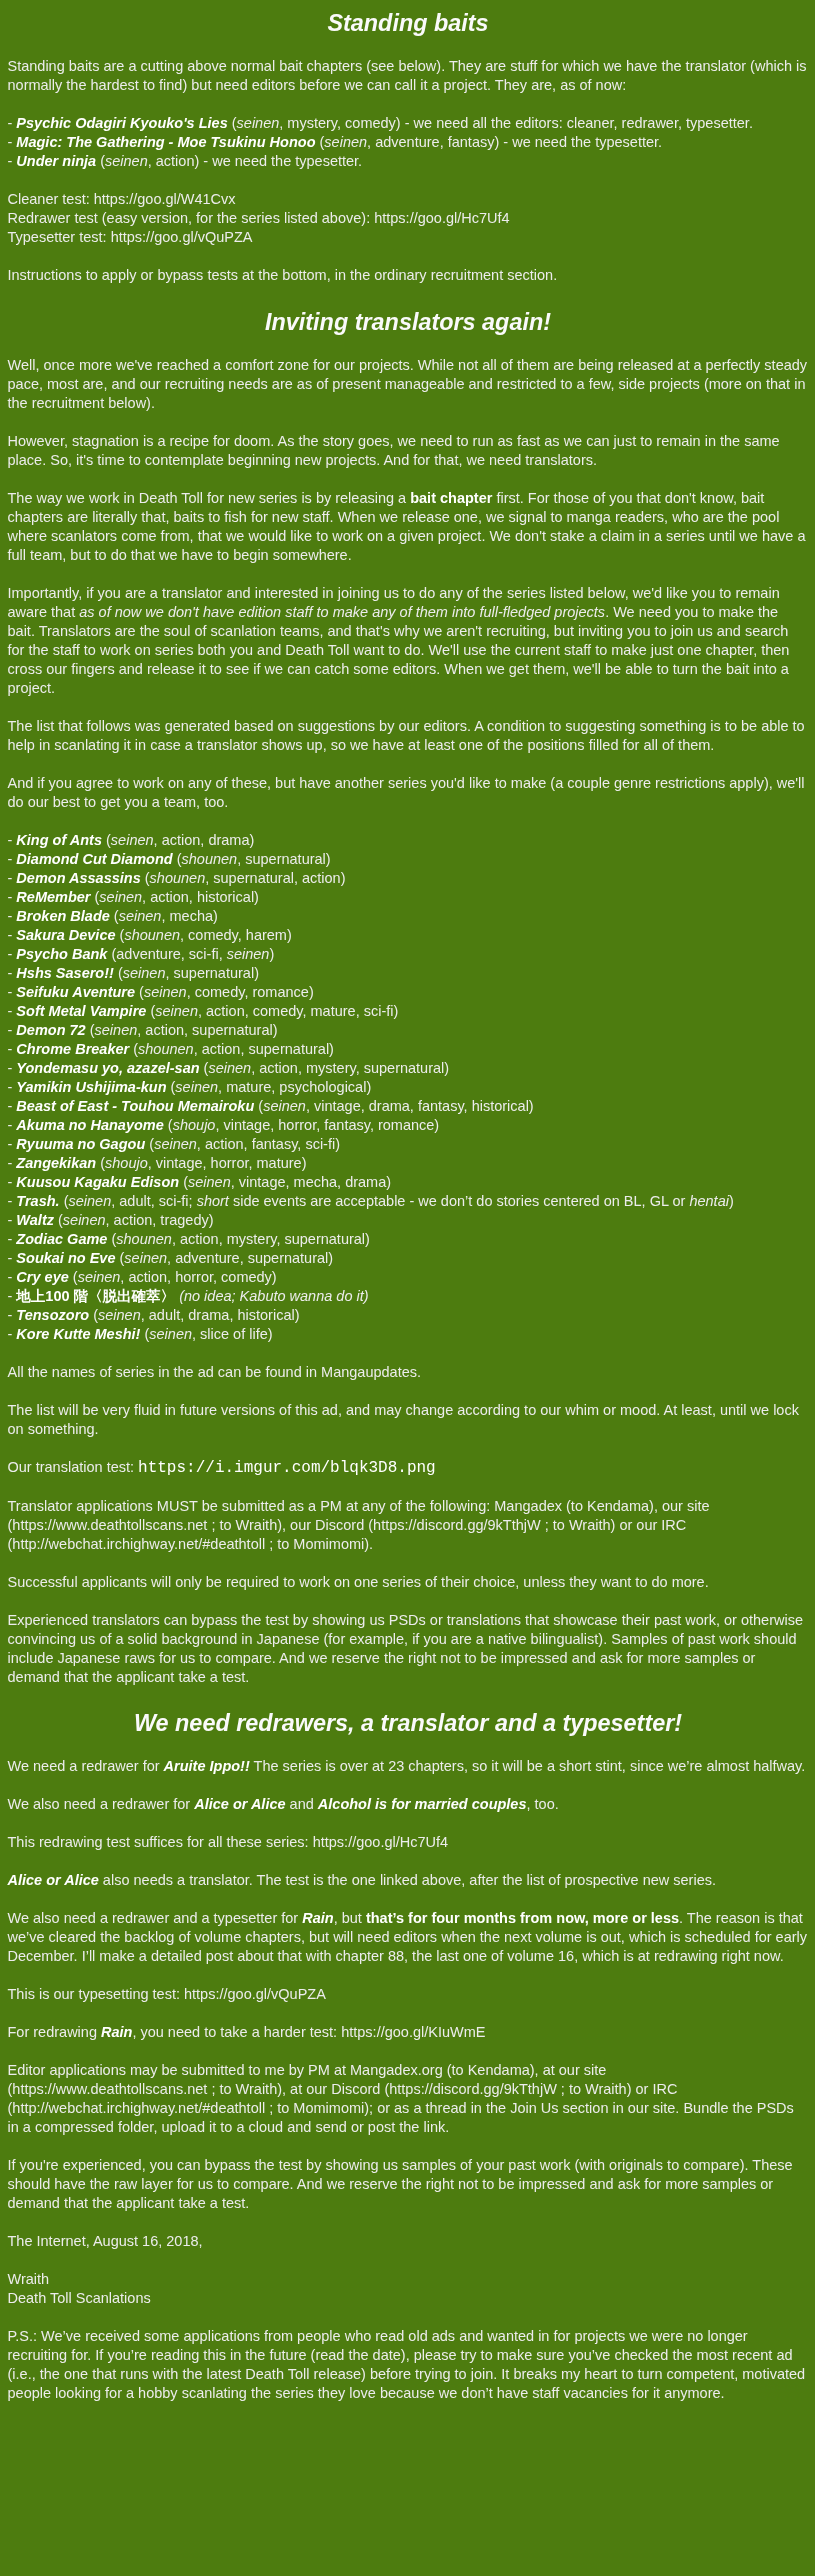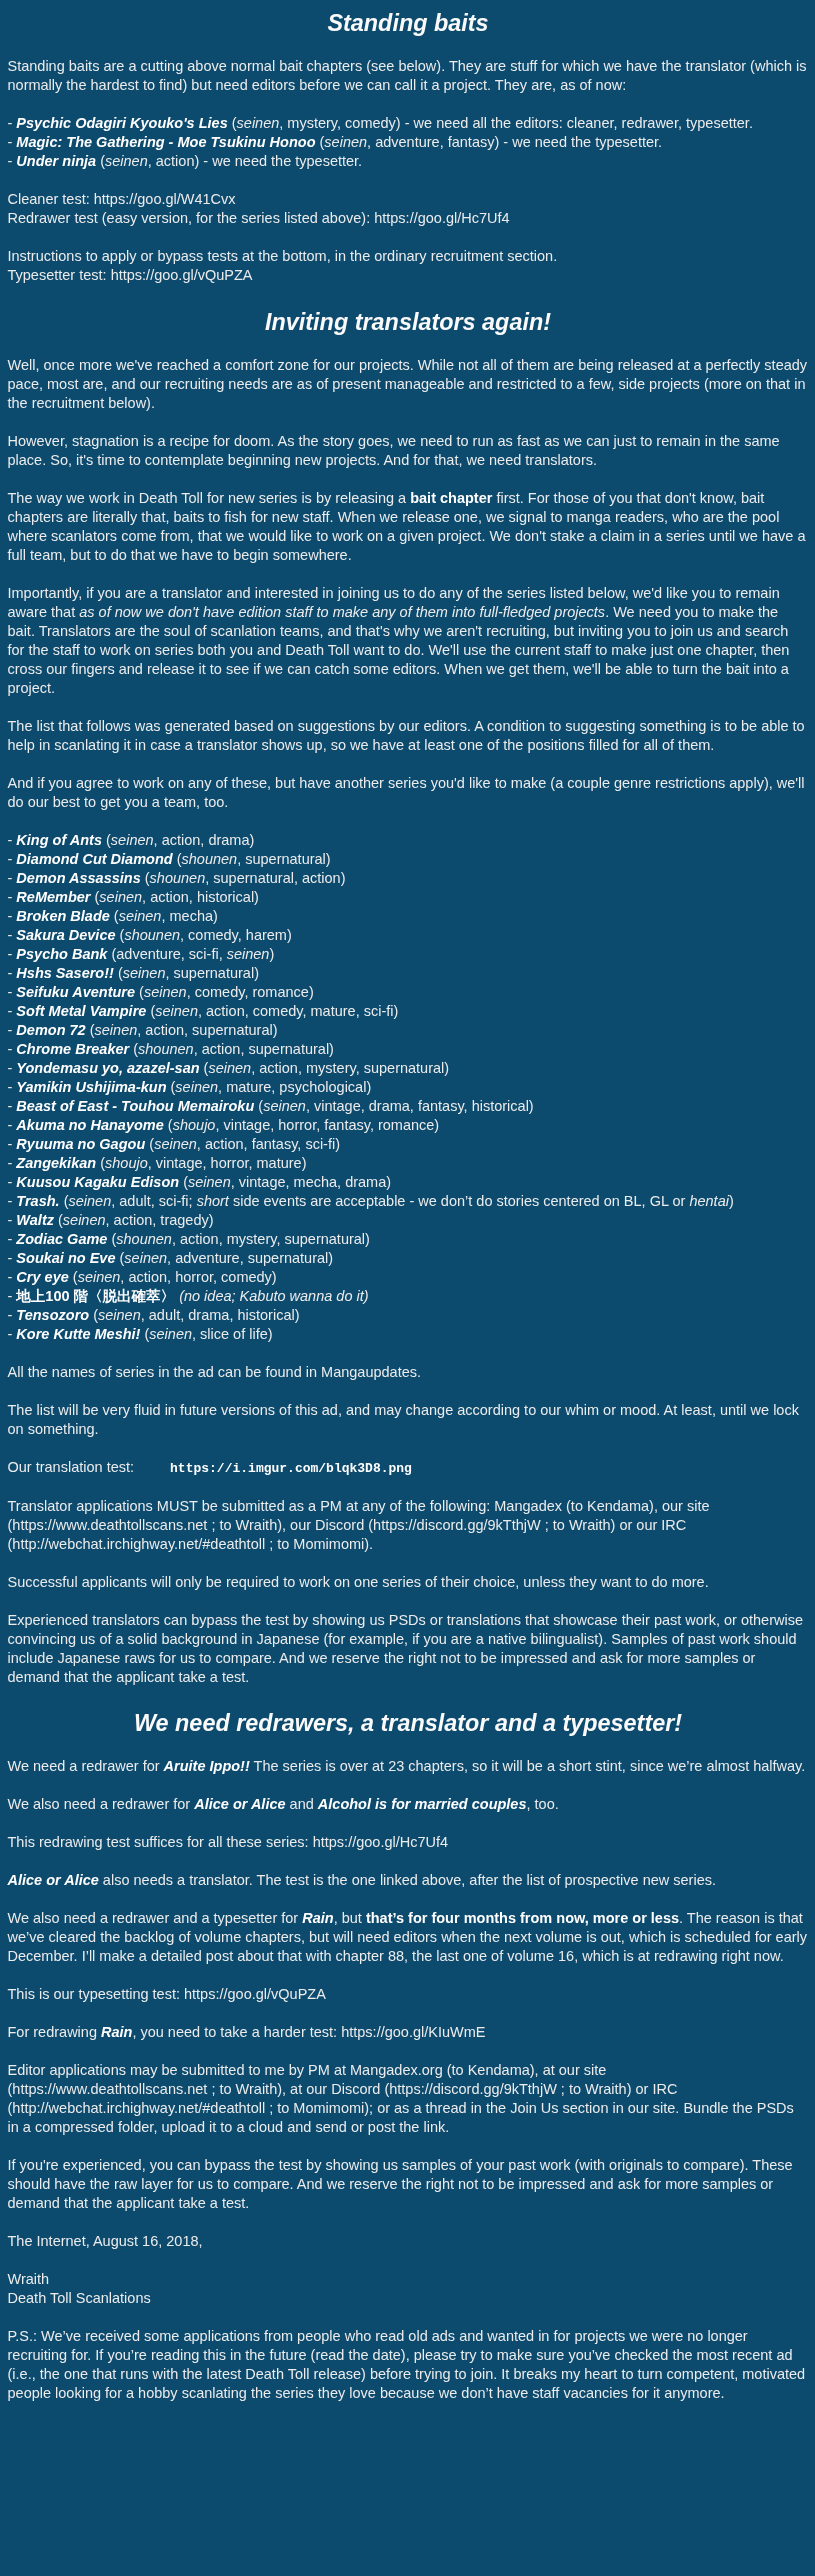--- a/index.html
+++ b/index.html
@@ -24,40 +24,39 @@
     color: #fafafa;
   }
   #content .h:first-child { margin-top: 3.7px; }
   .b { margin-top: 19px; }
   .b.tight { margin-top: 0; }
   .right { }
   .bold { font-weight: bold; color: #ffffff; }
   .it { font-style: italic; }
   .mono {
     font-family: "Liberation Mono", monospace;
-    font-weight: bold;
-    font-size: 13px;
+    font-weight: normal;
+    font-size: 16px;
     color: #ffffff;
-    margin-left: 32px;
   }
 </style>
 </head>
 <body style="background: rgb(58, 58, 58);">
 
-<div class="page" style="background: #0c4a6e; color: rgb(236, 236, 236);">
+<div class="page" style="background: #4d7c0f; color: rgb(236, 236, 236);">
   <div id="content">
       <div class="h" style="color: rgb(250, 250, 250);">Standing baits</div>
       <div class="b"><span>Standing baits are a cutting above normal bait chapters (see below). They are stuff for which we have the translator (which is normally the hardest to find) but need editors before we can call it a project. They are, as of now:</span></div>
       <div class="b"><span>- </span><span class="bold it">Psychic Odagiri Kyouko's Lies</span><span> (</span><span class="it">seinen</span><span>, mystery, comedy) - we need all the editors: cleaner, redrawer, typesetter.</span></div>
       <div class="b tight"><span>- </span><span class="bold it">Magic: The Gathering - Moe Tsukinu Honoo</span><span> (</span><span class="it">seinen</span><span>, adventure, fantasy) - we need the typesetter.</span></div>
       <div class="b tight"><span>- </span><span class="bold it">Under ninja</span><span> (</span><span class="it">seinen</span><span>, action) - we need the typesetter.</span></div>
       <div class="b"><span>Cleaner test: https://goo.gl/W41Cvx</span></div>
       <div class="b tight"><span>Redrawer test (easy version, for the series listed above): https://goo.gl/Hc7Uf4</span></div>
+      <div class="b tight"><span>Typesetter test: https://goo.gl/vQuPZA</span></div>
       <div class="b"><span>Instructions to apply or bypass tests at the bottom, in the ordinary recruitment section.</span></div>
-      <div class="b tight"><span>Typesetter test: https://goo.gl/vQuPZA</span></div>
       <div class="h" style="color: rgb(250, 250, 250);">Inviting translators again!</div>
       <div class="b"><span>Well, once more we've reached a comfort zone for our projects. While not all of them are being released at a perfectly steady pace, most are, and our recruiting needs are as of present manageable and restricted to a few, side projects (more on that in the recruitment below).</span></div>
       <div class="b"><span>However, stagnation is a recipe for doom. As the story goes, we need to run as fast as we can just to remain in the same place. So, it's time to contemplate beginning new projects. And for that, we need translators.</span></div>
       <div class="b"><span>The way we work in Death Toll for new series is by releasing a </span><span class="bold">bait chapter</span><span> first. For those of you that don't know, bait chapters are literally that, baits to fish for new staff. When we release one, we signal to manga readers, who are the pool where scanlators come from, that we would like to work on a given project. We don't stake a claim in a series until we have a full team, but to do that we have to begin somewhere.</span></div>
       <div class="b"><span>Importantly, if you are a translator and interested in joining us to do any of the series listed below, we'd like you to remain aware that </span><span class="it">as of now we don't have edition staff to make any of them into full-fledged projects</span><span>. We need you to make the bait. Translators are the soul of scanlation teams, and that's why we aren't recruiting, but inviting you to join us and search for the staff to work on series both you and Death Toll want to do. We'll use the current staff to make just one chapter, then cross our fingers and release it to see if we can catch some editors. When we get them, we'll be able to turn the bait into a project.</span></div>
       <div class="b"><span>The list that follows was generated based on suggestions by our editors. A condition to suggesting something is to be able to help in scanlating it in case a translator shows up, so we have at least one of the positions filled for all of them.</span></div>
       <div class="b"><span>And if you agree to work on any of these, but have another series you'd like to make (a couple genre restrictions apply), we'll do our best to get you a team, too.</span></div>
       <div class="b"><span>- </span><span class="bold it">King of Ants</span><span> (</span><span class="it">seinen</span><span>, action, drama)</span></div>
       <div class="b tight"><span>- </span><span class="bold it">Diamond Cut Diamond</span><span> (</span><span class="it">shounen</span><span>, supernatural)</span></div>
       <div class="b tight"><span>- </span><span class="bold it">Demon Assassins</span><span> (</span><span class="it">shounen</span><span>, supernatural, action)</span></div>

